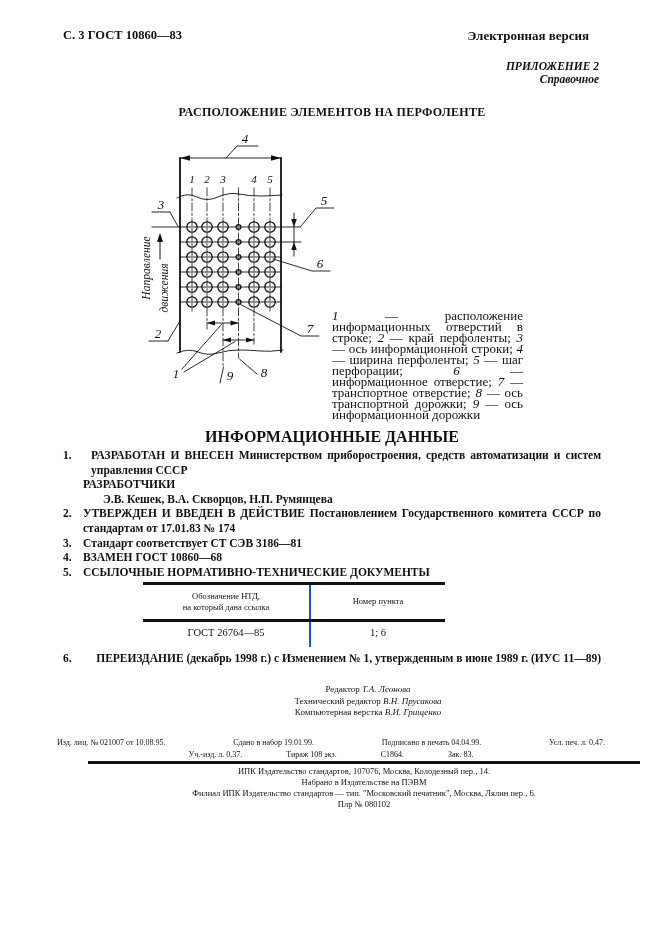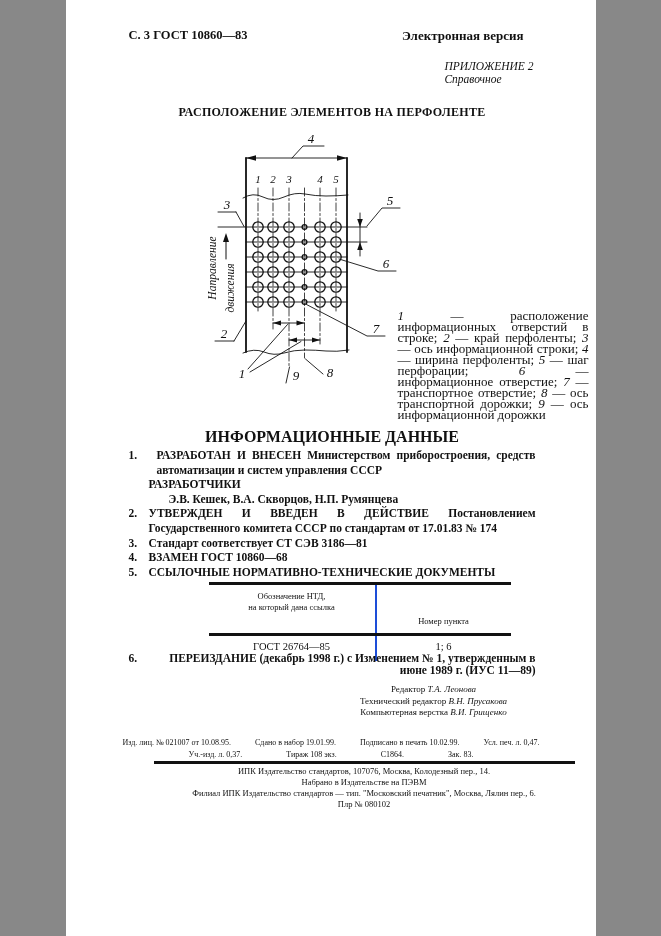--- a/index.html
+++ b/index.html
@@ -1,24 +1,24 @@
 <!DOCTYPE html>
 <html><head>
 <meta charset="utf-8">
 <style>
   html,body{margin:0;padding:0;background:#888;}
   .page{
-    position:relative;width:530px;height:936px;background:#ffffff;
+    position:relative;width:661px;height:936px;background:#ffffff;
     font-family:"Liberation Serif",serif;color:#111;overflow:hidden;margin:0 auto;
   }
   .abs{position:absolute;}
   
   .hdr-left{left:63px;top:28px;font-size:12.5px;font-weight:bold;}
   .hdr-right{right:72px;top:28px;font-size:13px;font-weight:bold;}
-  .appendix{right:62px;top:60px;text-align:left;font-style:italic;font-size:11.5px;line-height:13px;}
+  .appendix{right:62px;top:60px;text-align:right;font-style:italic;font-size:11.5px;line-height:13px;font-weight:bold;}
   .doc-title{left:63px;right:60px;top:105px;text-align:center;font-weight:bold;font-size:12px;letter-spacing:.3px;}
   
   .diagram{left:80px;top:125px;width:340px;height:270px;}
   .diagram svg{display:block;}
   .dlabel{font:italic 13px "Liberation Serif",serif;fill:#111;}
   .dcol{font:italic 11px "Liberation Serif",serif;fill:#111;}
   .ddir{font:italic 11.5px "Liberation Serif",serif;fill:#111;}
   .legend{left:332px;top:310px;width:191px;font-size:13px;line-height:11px;text-align:justify;}
   .legend i{font-style:italic;}
   
@@ -236,21 +236,21 @@
       <div class="body" style="text-align:left;">ССЫЛОЧНЫЕ НОРМАТИВНО-ТЕХНИЧЕСКИЕ ДОКУМЕНТЫ</div>
     </div>
   </div>
 
   <div class="abs gtable">
     <div class="gt-row gt-head">
       <div class="gt-c1">
         <div>Обозначение НТД,</div>
         <div>на который дана ссылка</div>
       </div>
-      <div class="gt-c2" style="padding-top:11px;margin-top:20px;">Номер пункта</div>
+      <div class="gt-c2" style="padding-top:11px;">Номер пункта</div>
     </div>
     <div class="gt-row gt-data">
       <div class="gt-c1">ГОСТ 26764—85</div>
       <div class="gt-c2">1; 6</div>
     </div>
   </div>
 
   <div class="abs item6">
     <div class="item">
       <span class="num">6.</span>
@@ -260,21 +260,21 @@
 
   <div class="abs credits">
       <div class="credit-line"><span>Редактор </span><i>Т.А. Леонова</i></div>
       <div class="credit-line"><span>Технический редактор </span><i>В.Н. Прусакова</i></div>
       <div class="credit-line"><span>Компьютерная верстка </span><i>В.И. Грищенко</i></div>
     </div>
 
   <div class="abs imprint1">
       <span>Изд. лиц. № 021007 от 10.08.95.</span>
       <span>Сдано в набор 19.01.99.</span>
-      <span>Подписано в печать 10.02.99.</span>
+      <span>Подписано в печать 04.04.99.</span>
       <span>Усл. печ. л. 0,47.</span>
     </div>
   <div class="abs imprint2">
       <span>Уч.-изд. л. 0,37.</span>
       <span>Тираж 108 экз.</span>
       <span>С1864.</span>
       <span>Зак. 83.</span>
     </div>
   <div class="abs rule"></div>
   <div class="abs pubs">

